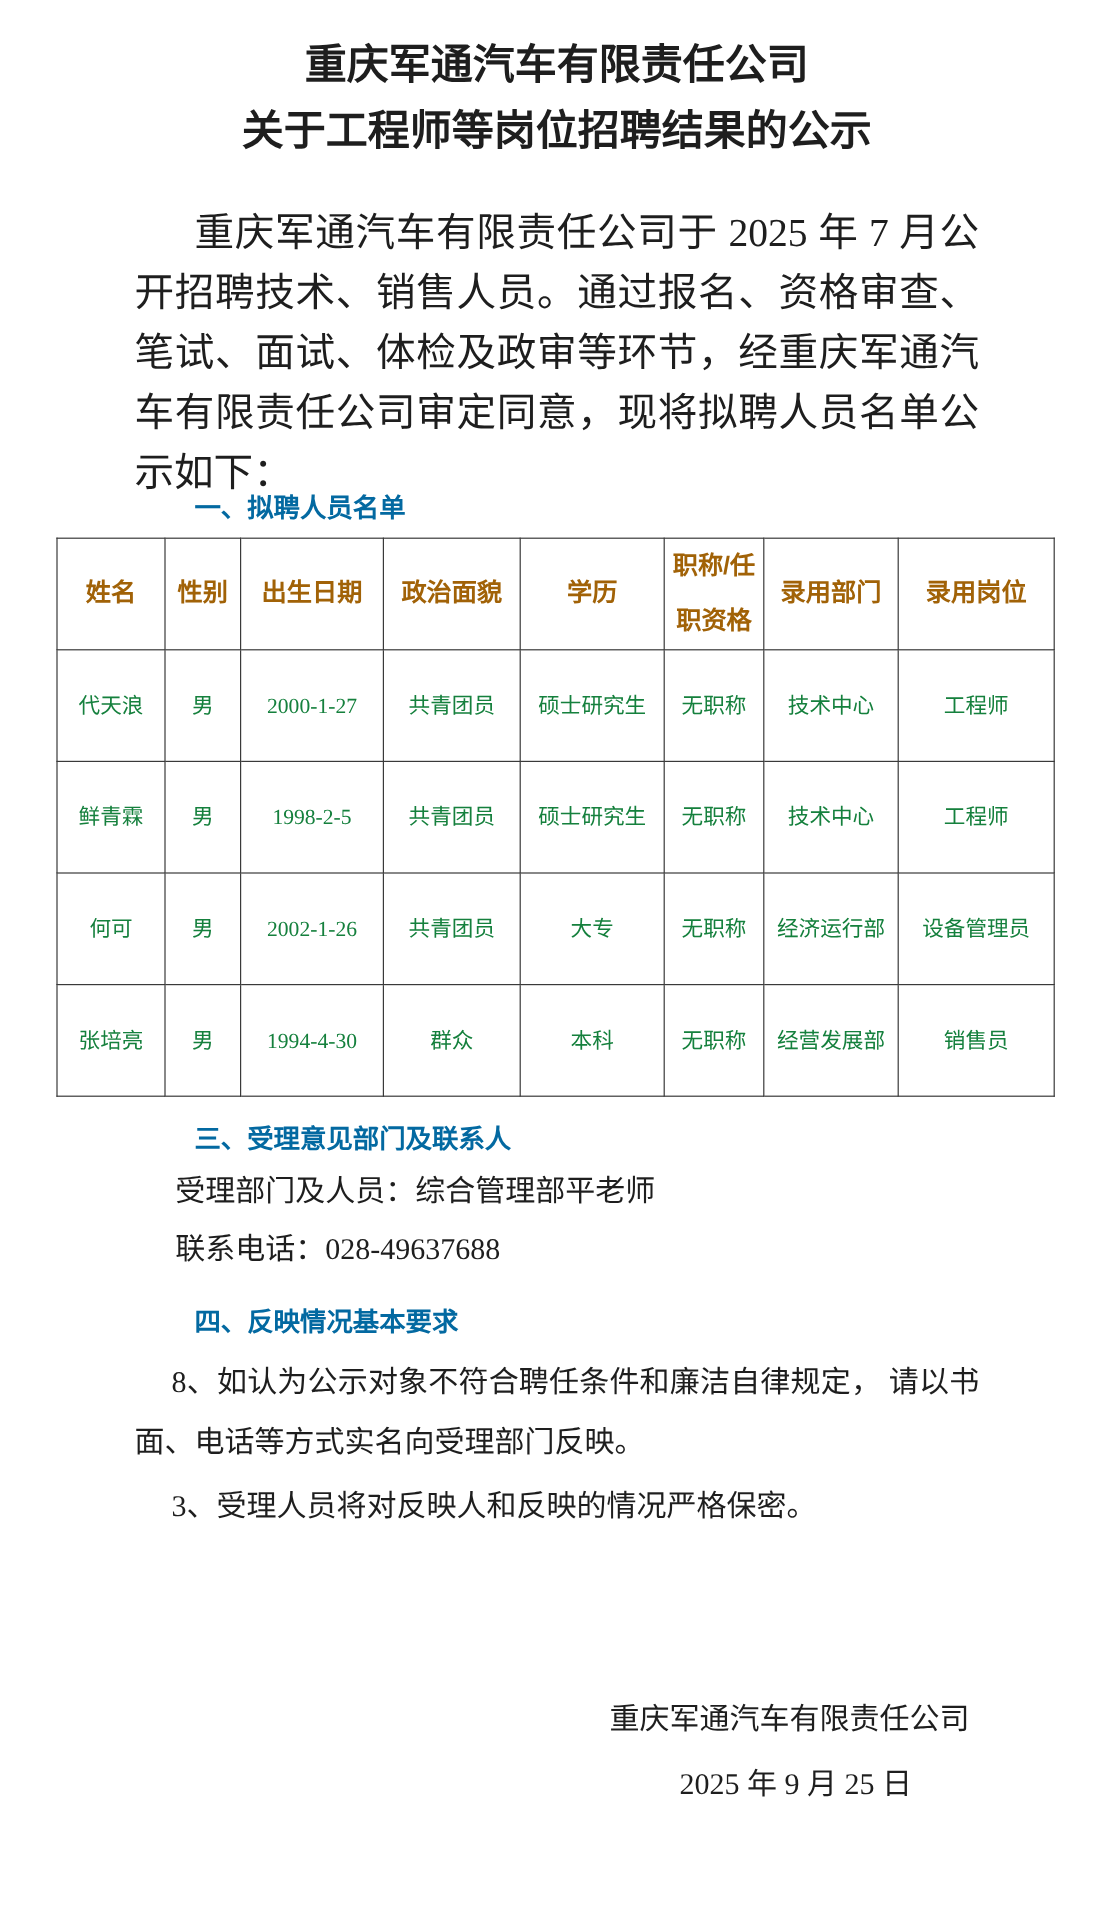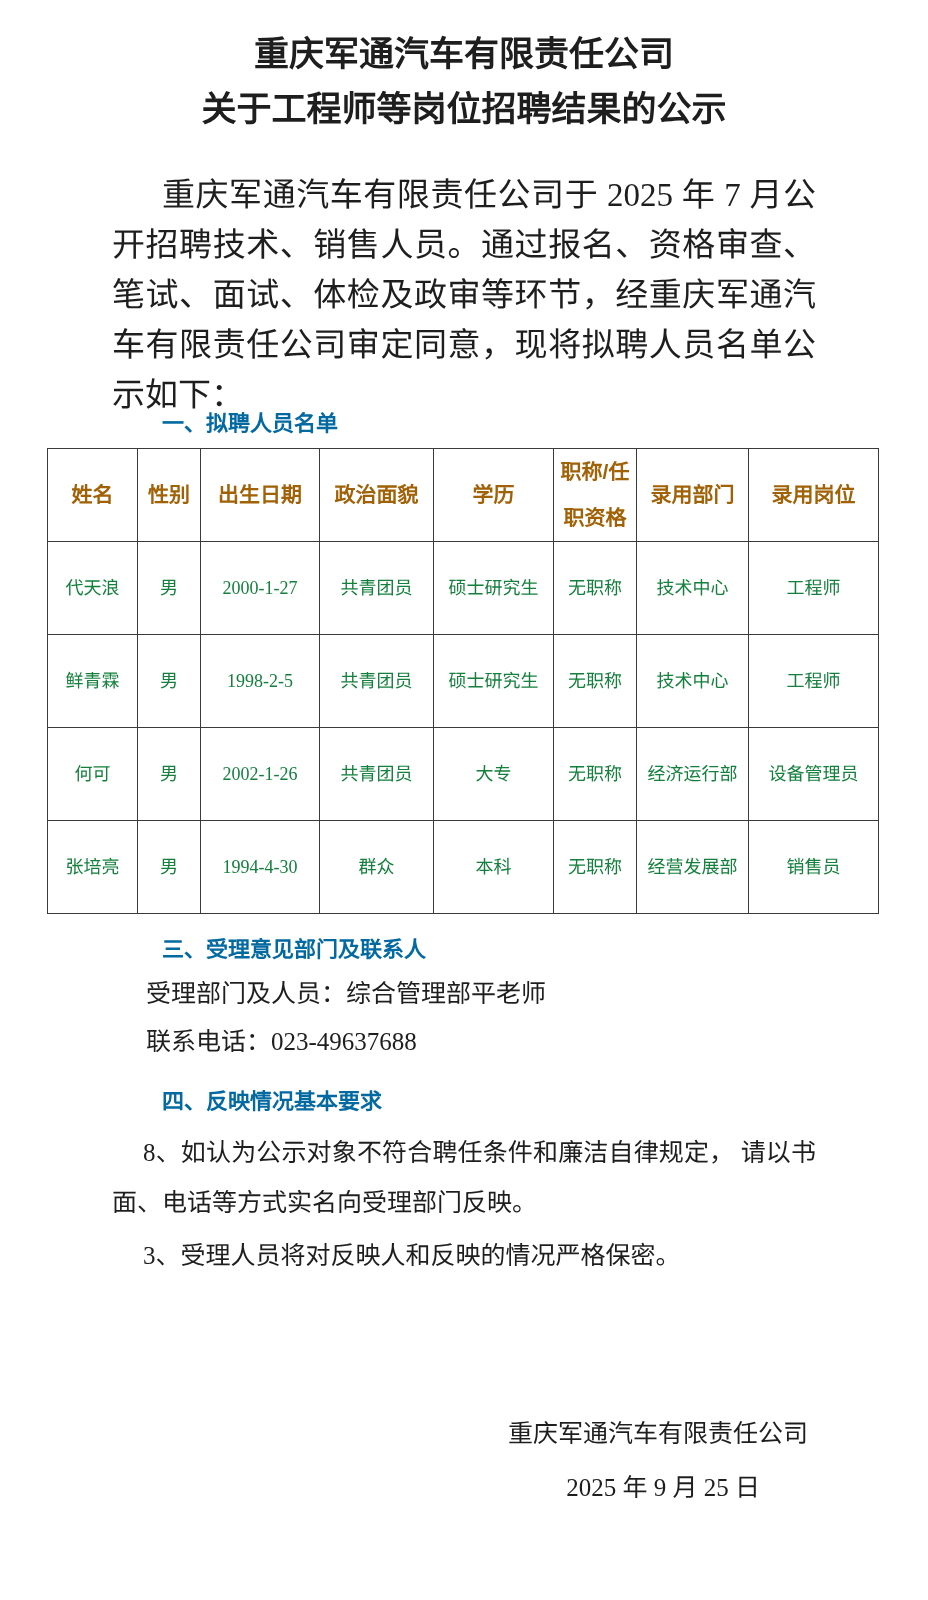--- a/index.html
+++ b/index.html
@@ -174,21 +174,21 @@
         <td class="col-title">无职称</td>
         <td>经营发展部</td>
         <td>销售员</td>
       </tr>
     </tbody>
   </table>
 
 
   <div class="sec-heading mt">三、受理意见部门及联系人</div>
   <div class="sub-line tight">受理部门及人员：综合管理部平老师</div>
-  <div class="sub-line tight">联系电话：023-49637688</div>
+  <div class="sub-line tight">联系电话：028-49637688</div>
 
   <div class="sec-heading mt">四、反映情况基本要求</div>
   <p class="req-item firstitem">8、如认为公示对象不符合聘任条件和廉洁自律规定， 请以书面、电话等方式实名向受理部门反映。</p>
   <p class="req-item">3、受理人员将对反映人和反映的情况严格保密。</p>
 
   <div class="footer">
     <div class="footer-company">重庆军通汽车有限责任公司</div>
     <div class="footer-date">2025 年 9 月 25 日</div>
   </div>
 

